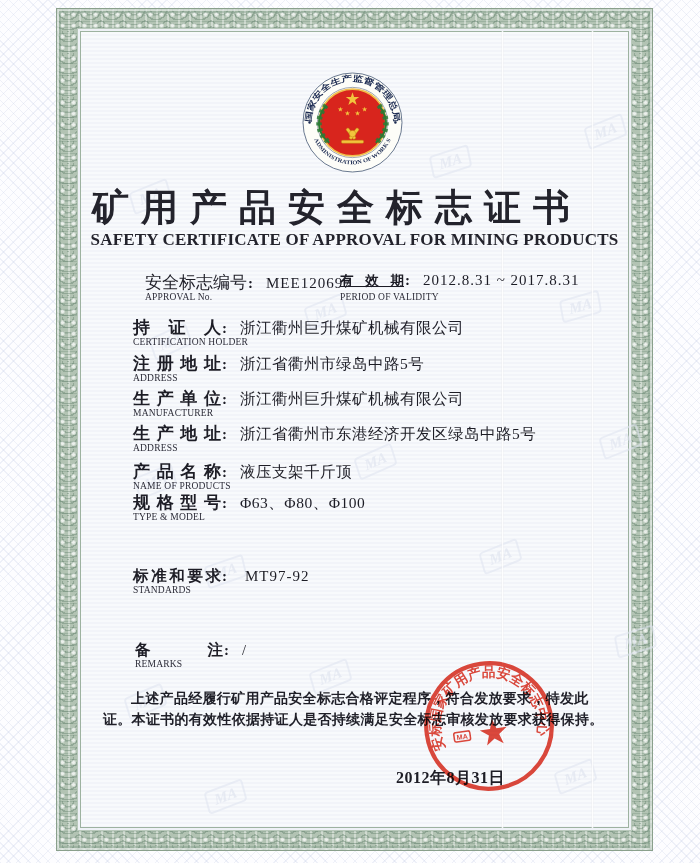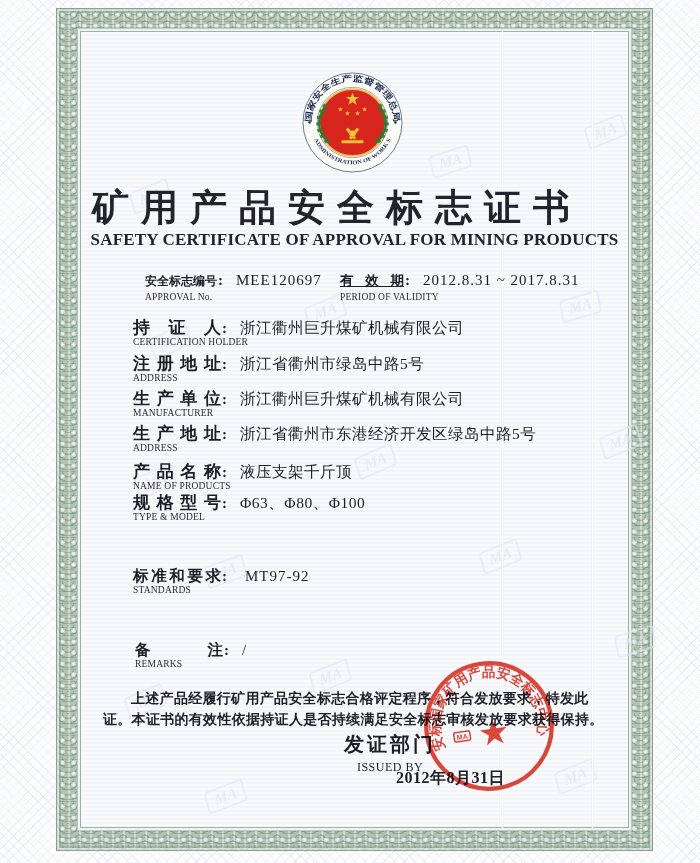--- a/index.html
+++ b/index.html
@@ -34,21 +34,21 @@
     transform:rotate(-22deg) skewX(-6deg);opacity:.6;pointer-events:none;}
   
   .title{position:absolute;left:80px;right:71px;top:183px;text-align:left;
     font-size:37px;font-weight:700;letter-spacing:12px;padding-left:12px;color:#23232c;}
   .subtitle{position:absolute;left:80px;right:71px;top:230px;text-align:center;
     font-size:17px;font-weight:700;letter-spacing:.2px;color:#23232c;}
   .row{position:absolute;white-space:nowrap;}
   .zl{display:inline-block;width:88px;text-align:justify;text-align-last:justify;
     font-size:17px;font-weight:700;vertical-align:baseline;}
   .zl-sm{font-size:15.5px;}
-  .zl-c{display:inline-block;font-size:12px;font-weight:700;}
+  .zl-c{display:inline-block;font-size:17px;font-weight:400;}
   .zl-v{display:inline-block;width:64px;text-align:justify;text-align-last:justify;
     font-size:13.5px;font-weight:700;text-decoration:underline;}
   .cl{font-weight:700;font-size:15px;padding-left:1px;}
   .fv{font-size:15.5px;font-weight:400;padding-left:9px;letter-spacing:.5px;}
   .fv-sm{font-size:14.5px;}
   .fv-mono{font-size:15px;letter-spacing:1px;}
   .el{position:absolute;left:0;top:21px;font-size:9.5px;letter-spacing:.2px;color:#2c2c38;font-weight:400;}
   .el-hi{top:19px;}
   .statement{position:absolute;left:103px;top:688px;width:508px;font-size:14px;font-weight:600;
     line-height:21px;text-indent:2em;letter-spacing:.3px;color:#1f1f28;}
@@ -176,24 +176,20 @@
     <span class="el el-hi">STANDARDS</span>
   </div>
   <div class="row" style="left:135px;top:640px">
     <span class="zl zl-sm">备注</span><span class="cl">:</span>
     <span class="fv fv-sm">/</span>
     <span class="el el-hi">REMARKS</span>
   </div>
 
   <div class="statement">上述产品经履行矿用产品安全标志合格评定程序，符合发放要求，特发此证。本证书的有效性依据持证人是否持续满足安全标志审核发放要求获得保持。</div>
 
-  <div class="issued">
-    <div class="cn">发证部门</div>
-    <div class="en">ISSUED BY</div>
-  </div>
   <div class="date">2012年8月31日</div>
 
   <svg class="seal" width="152" height="152" viewBox="0 0 160 160">
     <defs>
       <path id="sealArc" d="M35,106 A52,52 0 1 1 125,106"></path>
       <path id="star2" d="M0,-1 L0.224,-0.309 0.951,-0.309 0.363,0.118 0.588,0.809 0,0.382 -0.588,0.809 -0.363,0.118 -0.951,-0.309 -0.224,-0.309 Z"></path>
     </defs>
     <circle cx="80" cy="80" r="66" fill="none" stroke="#e0392b" stroke-width="4.5"></circle>
     <text font-size="14.5" font-weight="bold" fill="#e0392b" font-family="'Liberation Serif',serif">
       <textPath href="#sealArc" startOffset="50%" text-anchor="middle" textLength="198" lengthAdjust="spacingAndGlyphs">安标国家矿用产品安全标志中心</textPath>

